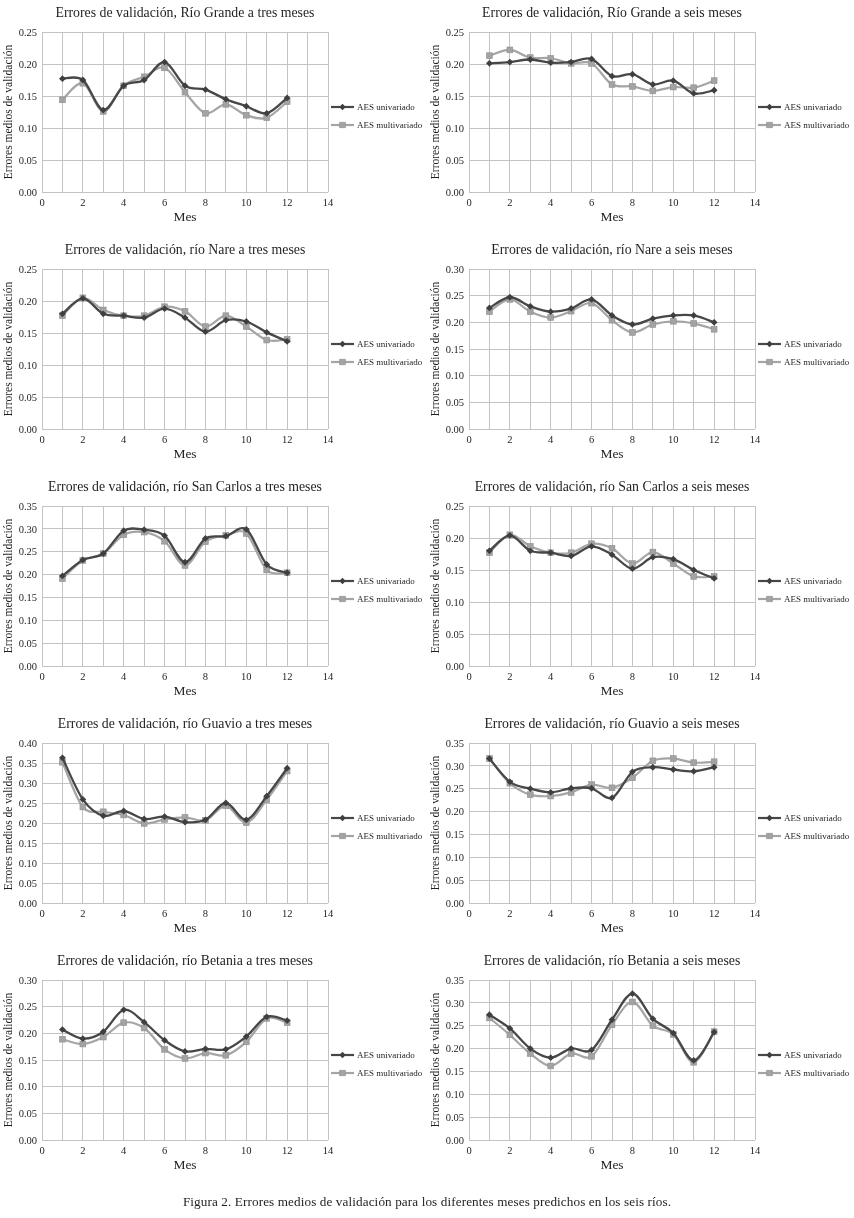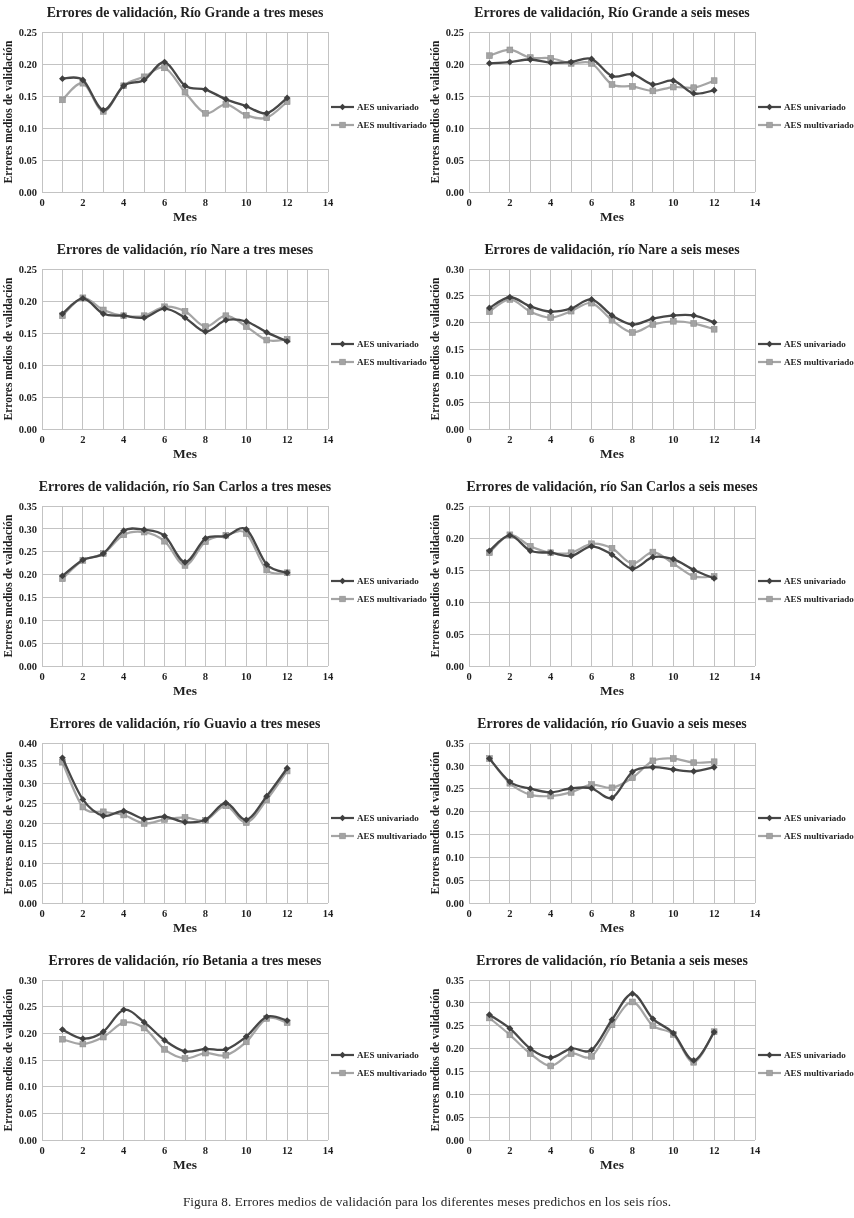--- a/index.html
+++ b/index.html
@@ -1,18 +1,18 @@
 <!DOCTYPE html>
 <html><head>
 <meta charset="utf-8">
 <style>
   html,body{margin:0;padding:0;background:#ffffff;}
   body{width:854px;font-family:"Liberation Serif", serif;color:#1f1f1f;}
   .page{width:854px;height:1218px;position:relative;background:#ffffff;}
-  .grid{display:grid;grid-template-columns:427px 427px;grid-auto-rows:237px;font-weight:bold;}
+  .grid{display:grid;grid-template-columns:427px 427px;grid-auto-rows:237px;}
   .cell{position:relative;overflow:hidden;}
   .caption{height:33px;display:flex;align-items:center;justify-content:center;
            font-size:13.2px;letter-spacing:0.1px;}
   svg text{font-family:"Liberation Serif", serif;fill:#1f1f1f;}
 </style>
 </head>
 <body>
 
 <div class="page">
   <div id="charts-grid" class="grid">
@@ -832,14 +832,14 @@
               <text x="357" y="107" dy="0.35em" font-size="9">AES univariado</text>
             </g>
             <g>
               <line x1="331" y1="125" x2="354" y2="125" stroke="#a5a5a5" stroke-width="2.2"></line>
               <rect x="339.7" y="122.2" width="5.6" height="5.6" fill="#a3a3a3" stroke="#8f8f8f" stroke-width="0.6"></rect>
               <text x="357" y="125" dy="0.35em" font-size="9">AES multivariado</text>
             </g>
           </g>
         </svg></div>
     </div>
-  <div class="caption">Figura 8. Errores medios de validación para los diferentes meses predichos en los seis ríos.</div>
+  <div class="caption">Figura 2. Errores medios de validación para los diferentes meses predichos en los seis ríos.</div>
 </div>
 
 </body></html>

